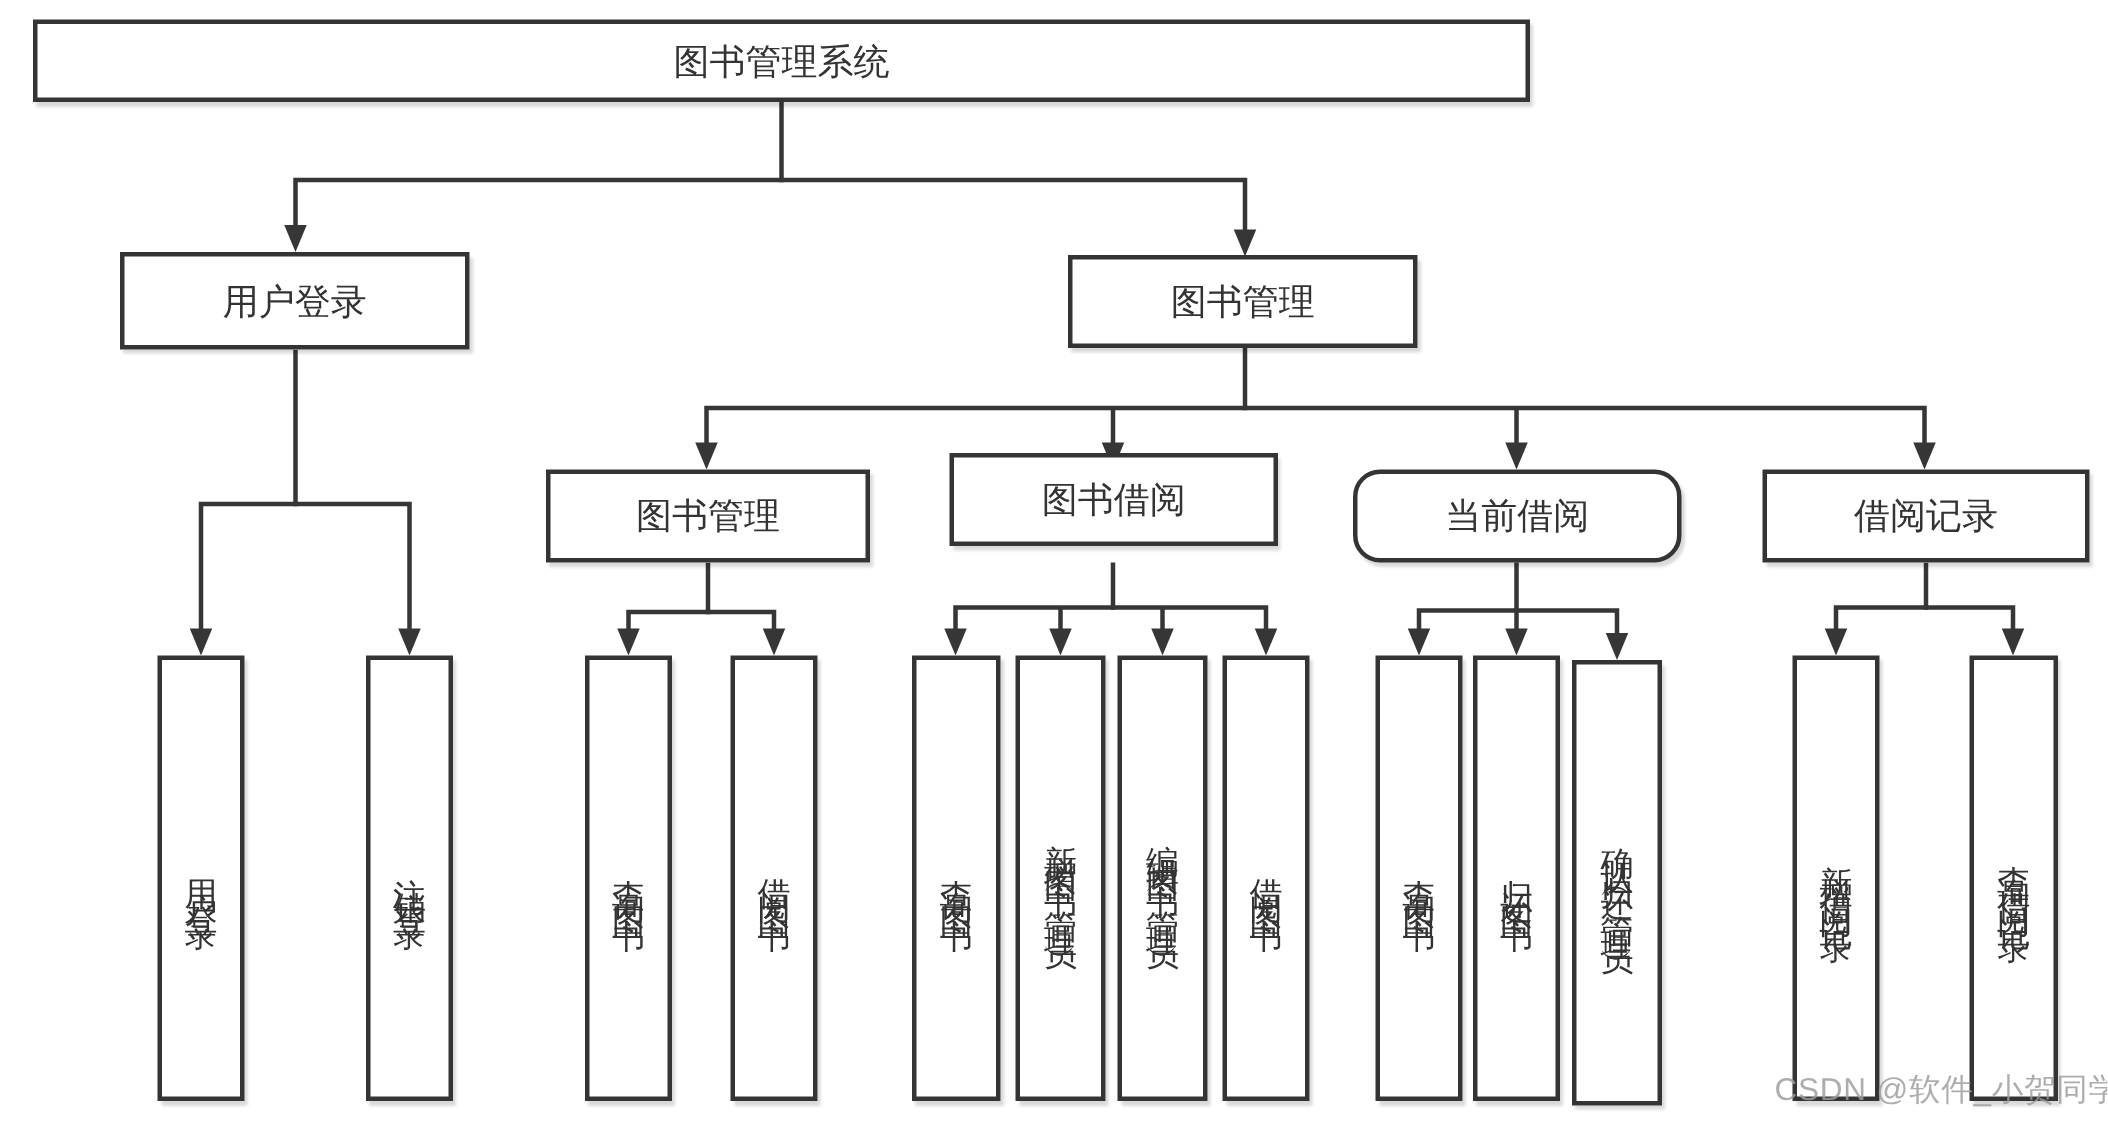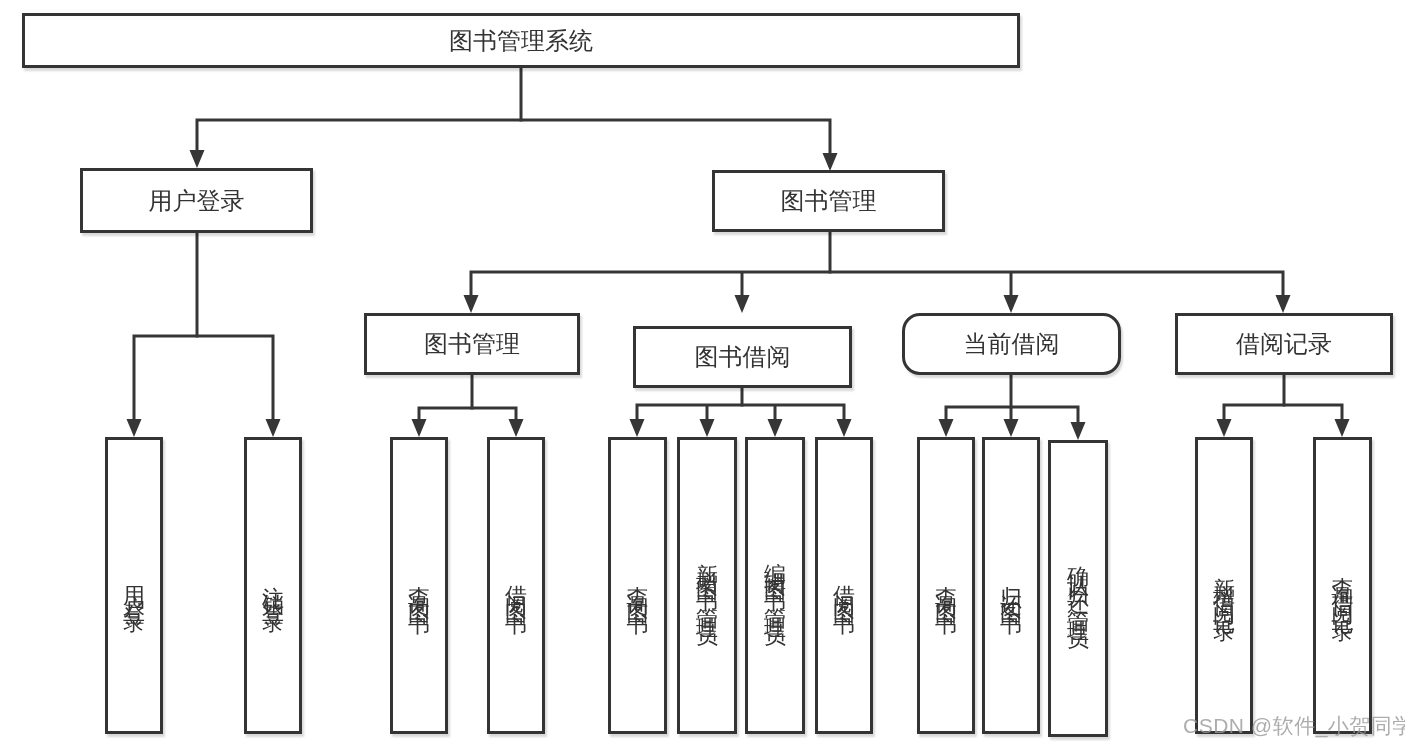--- a/index.html
+++ b/index.html
@@ -85,21 +85,21 @@
       <polygon points="1334.5,419 1349.5,419 1342,437"></polygon>
     </g>
   </svg>
 
   <div class="node" style="left:22px;top:13px;width:998px;height:55px;">图书管理系统</div>
 
   <div class="node" style="left:80px;top:168px;width:233px;height:65px;">用户登录</div>
   <div class="node" style="left:712px;top:170px;width:233px;height:62px;">图书管理</div>
 
   <div class="node" style="left:364px;top:313px;width:216px;height:62px;">图书管理</div>
-  <div class="node" style="left:633px;top:326px;width:219px;height:62px;">图书借阅</div>
+  <div class="node" style="left:633px;top:302px;width:219px;height:62px;">图书借阅</div>
   <div class="node" style="left:902px;top:313px;width:219px;height:62px;border-radius:18px;">当前借阅</div>
   <div class="node" style="left:1175px;top:313px;width:218px;height:62px;">借阅记录</div>
 
   <div class="vnode" style="left:105px;top:437px;width:58px;height:297px;">
     <span class="vtext">用户登录</span>
   </div>
   <div class="vnode" style="left:244px;top:437px;width:58px;height:297px;">
     <span class="vtext">注销登录</span>
   </div>
 

